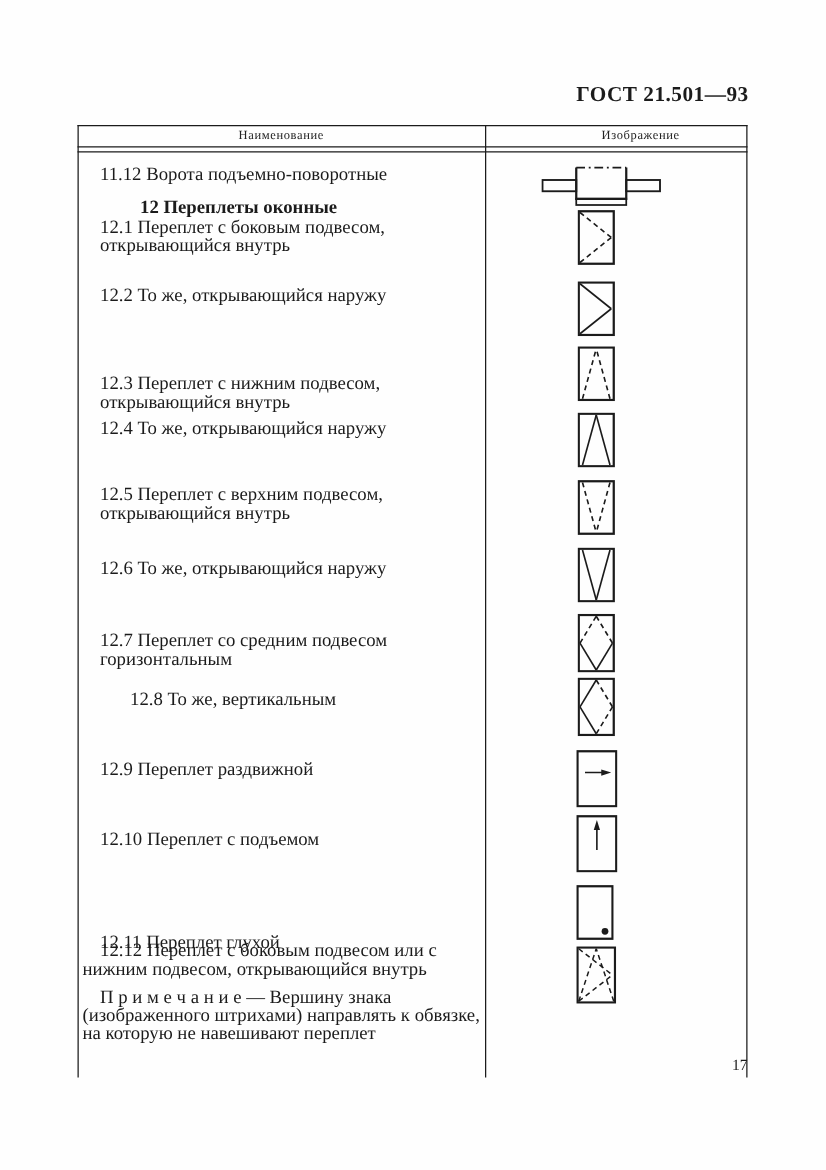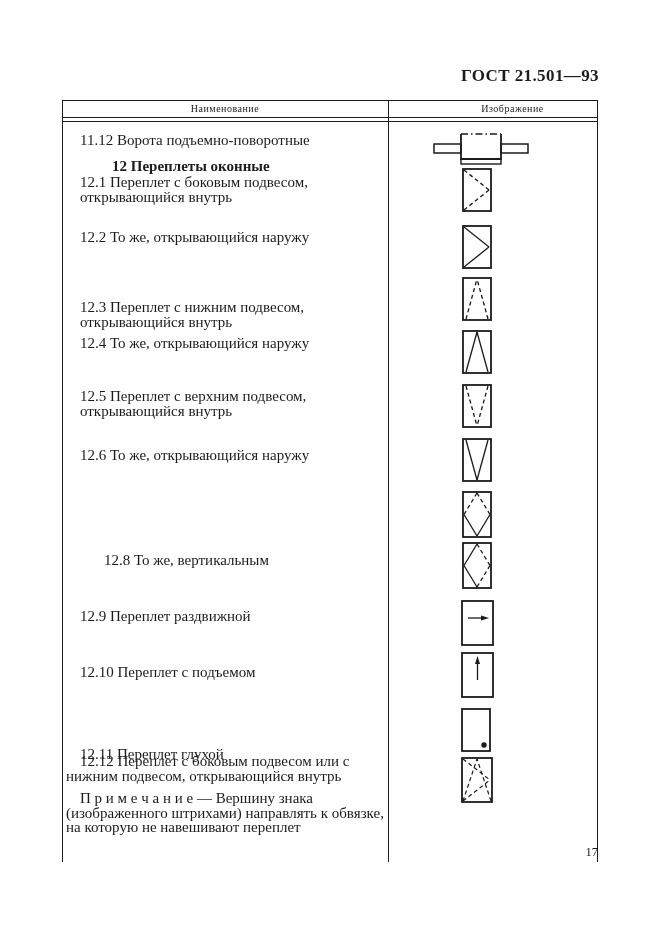--- a/index.html
+++ b/index.html
@@ -85,20 +85,21 @@
   <div class="col-hdr hdr2">Изображение</div>
 
   <div class="cell t11-12">11.12 Ворота подъемно-поворотные</div>
   <div class="cell t12h bold">12 Переплеты оконные</div>
   <div class="cell t12-1">12.1 Переплет с боковым подвесом, открывающийся внутрь</div>
   <div class="cell t12-2">12.2 То же, открывающийся наружу</div>
   <div class="cell t12-3">12.3 Переплет с нижним подвесом, открывающийся внутрь</div>
   <div class="cell t12-4">12.4 То же, открывающийся наружу</div>
   <div class="cell t12-5">12.5 Переплет с верхним подвесом, открывающийся внутрь</div>
   <div class="cell t12-6">12.6 То же, открывающийся наружу</div>
+  <div class="cell t12-7">12.7 Переплет со средним подвесом горизонтальным</div>
   <div class="cell t12-8">12.8 То же, вертикальным</div>
   <div class="cell t12-9">12.9 Переплет раздвижной</div>
   <div class="cell t12-10">12.10 Переплет с подъемом</div>
   <div class="cell t12-11">12.11 Переплет глухой</div>
   <div class="cell wrapcell t12-12">12.12 Переплет с боковым подвесом или с нижним подвесом, открывающийся внутрь</div>
   <div class="cell wrapcell tnote">П р и м е ч а н и е — Вершину знака (изображенного штрихами) направлять к обвязке, на которую не навешивают переплет</div>
 
   <svg class="sym s11-12" width="96" height="36" viewBox="0 0 96 36">
     <rect x="1" y="13" width="27" height="9" fill="none" stroke="#1b1b1b" stroke-width="1.5"></rect>
     <rect x="68" y="13" width="27" height="9" fill="none" stroke="#1b1b1b" stroke-width="1.5"></rect>

